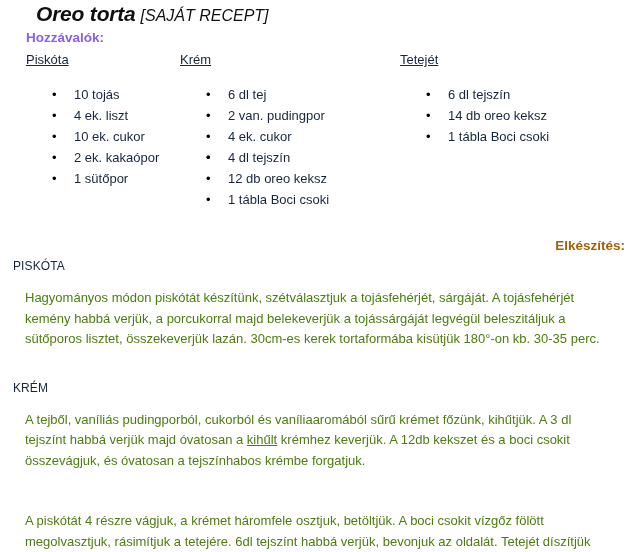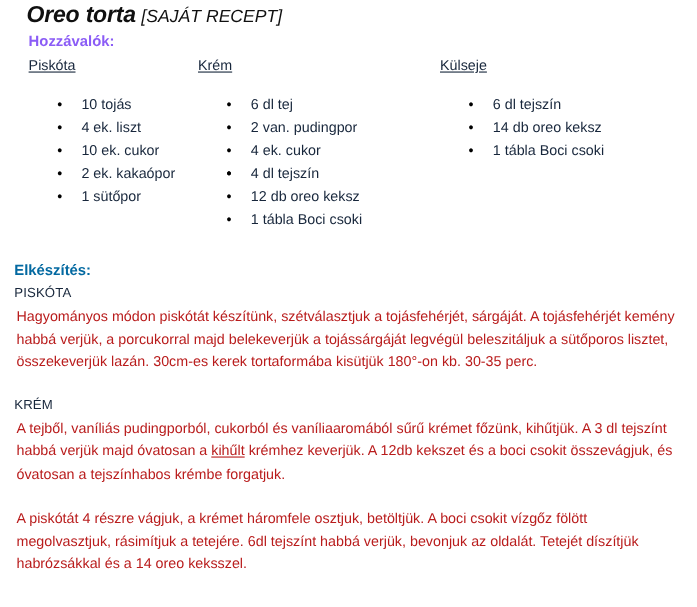--- a/index.html
+++ b/index.html
@@ -12,21 +12,21 @@
     height: 552px;
     position: relative;
     font-family: "Liberation Sans", sans-serif;
     color: #17263b;
     overflow: hidden;
   }
 
   
   .title-row {
     position: absolute;
-    left: 24px;
+    left: 36px;
     top: 2px;
     white-space: nowrap;
   }
   .title-main {
     font-size: 21px;
     font-weight: bold;
     font-style: italic;
     letter-spacing: -0.2px;
     color: #101010;
   }
@@ -89,34 +89,35 @@
   
   .prep {
     position: absolute;
     left: 13px;
     top: 236px;
     width: 612px;
   }
   .prep-heading {
     font-size: 13.5px;
     font-weight: bold;
-    color: #0369a1;
+    color: #a16207;
     line-height: 20px;
+    text-align: right;
   }
   .sec-title {
     font-size: 12px;
     line-height: 20px;
     color: #17263b;
     letter-spacing: 0.1px;
   }
   .sec-body {
     font-size: 13px;
     line-height: 20.5px;
-    color: #b91c1c;
-    margin: 2px;
+    color: #4d7c0f;
+    margin: 12px;
   }
   .sec-gap { height: 16px; }
   .u { text-decoration: underline; }
 </style>
 </head>
 <body>
 
 <div class="title-row">
   <span class="title-main">Oreo torta</span><span class="title-sub">[SAJÁT RECEPT]</span>
 </div>
@@ -141,21 +142,21 @@
     <li><span class="bullet">•</span><span>2 van. pudingpor</span></li>
     <li><span class="bullet">•</span><span>4 ek. cukor</span></li>
     <li><span class="bullet">•</span></li>
     <li><span class="bullet">•</span><span>4 dl tejszín</span></li>
     <li><span class="bullet">•</span><span>12 db oreo keksz</span></li>
     <li><span class="bullet">•</span><span>1 tábla Boci csoki</span></li>
   </ul>
 </div>
 
 <div class="col col-kulseje">
-  <div class="col-head">Külseje</div>
+  <div class="col-head">Tetejét</div>
   <ul class="col-list">
     <li><span class="bullet">•</span><span>6 dl tejszín</span></li>
     <li><span class="bullet">•</span><span>14 db oreo keksz</span></li>
     <li><span class="bullet">•</span><span>1 tábla Boci csoki</span></li>
   </ul>
 </div>
 
 <div class="prep">
   <div class="prep-heading">Elkészítés:</div>
 

